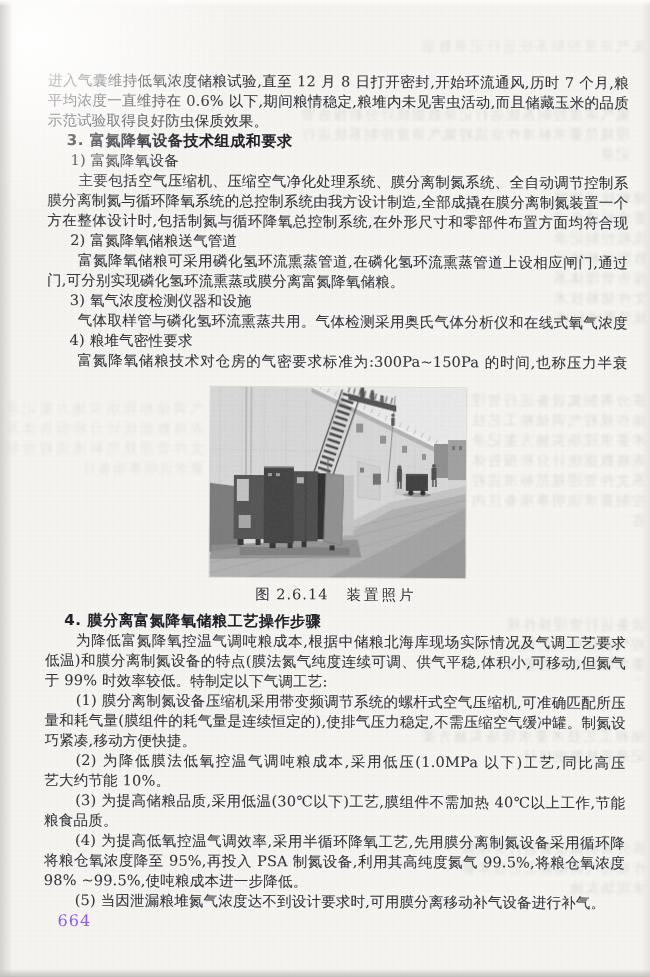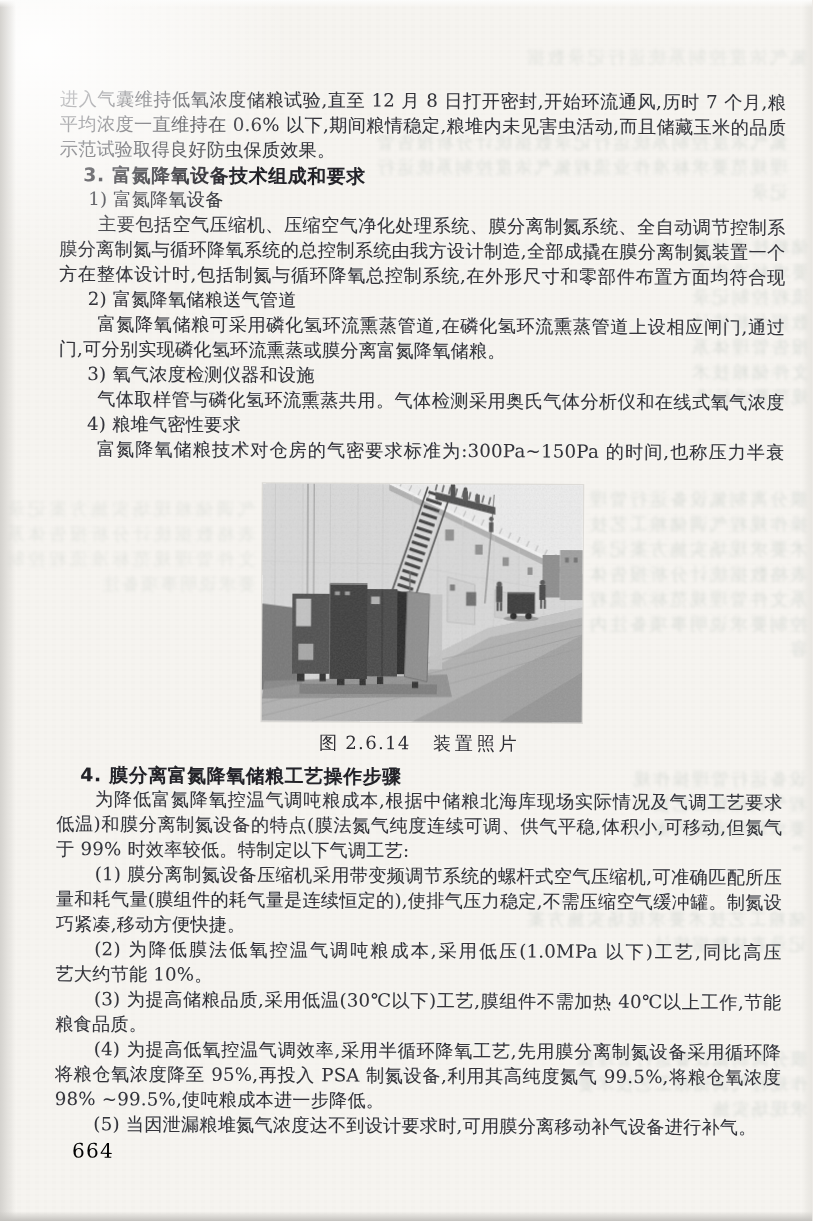--- a/index.html
+++ b/index.html
@@ -42,21 +42,21 @@
   .ind{text-indent:31px;}
   .hd{font-family:"DejaVu Sans","Liberation Sans",sans-serif;font-weight:700;font-size:15px;
       letter-spacing:.6px;color:#232228;padding-left:19px;}
   .sub{padding-left:23px;}
   .caption{position:absolute;top:584px;left:48px;width:581px;text-align:center;font-size:14.5px;
       color:#2e2d33;letter-spacing:1px;}
   .caption .gap{margin-left:18px;letter-spacing:3px;}
   .photo{position:absolute;left:212px;top:386px;width:256px;height:190px;
       box-shadow:0 0 0 1px rgba(90,88,82,.15);}
   .photo svg{display:block;filter:grayscale(1) contrast(.95) brightness(1.01) blur(.25px);}
-  .pagenum{position:absolute;left:62px;top:911px;font-size:16px;color:#000000;letter-spacing:1px;}
+  .pagenum{position:absolute;left:62px;top:911px;font-size:16px;color:#8b5cf6;letter-spacing:1px;}
 </style>
 </head>
 <body>
 
 <div id="page">
 
   <div class="bleed b1">氮气浓度控制系统运行记录数据统计分析报告管理规范要求标准作业流程氮气浓度控制系统运行记录</div>
   <div class="bleed b2">储粮技术规范要求标准作业流程控制记录数据分析统计报告管理体系文件储粮技术规范要求标准</div>
   <div class="bleed b3">膜分离制氮设备运行管理操作规程气调储粮工艺技术要求现场实施方案记录表格数据统计分析报告体系文件管理规范标准流程控制要求说明事项备注内容</div>
   <div class="bleed b4">气调储粮现场实施方案记录表格数据统计分析报告体系文件管理规范标准流程控制要求说明事项备注</div>

